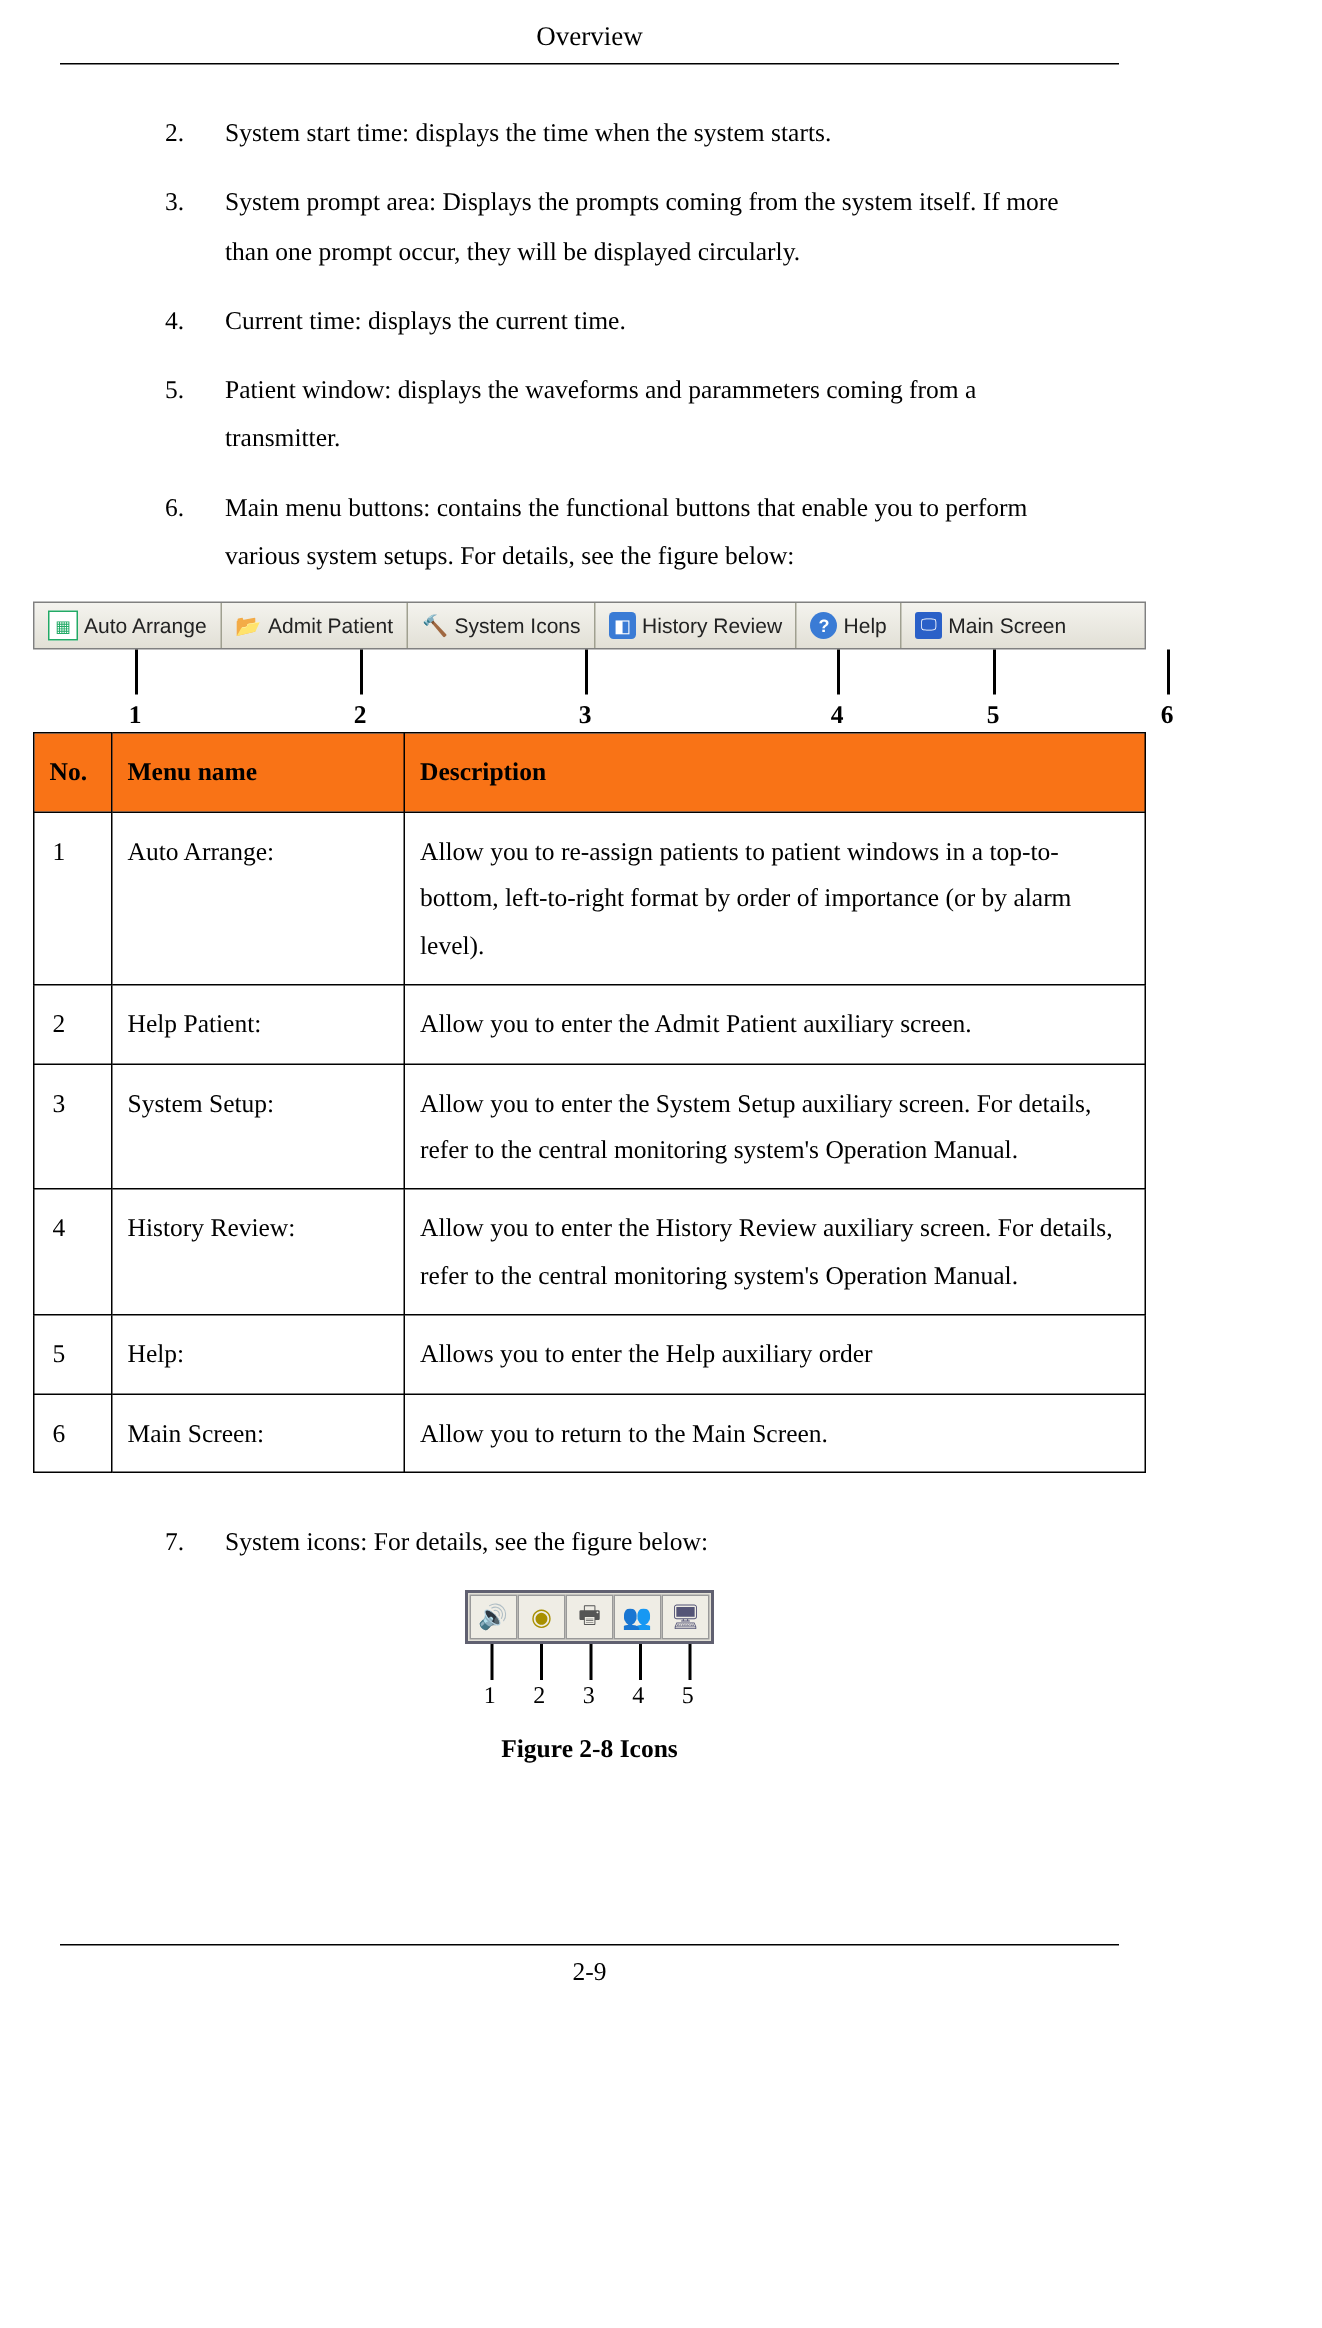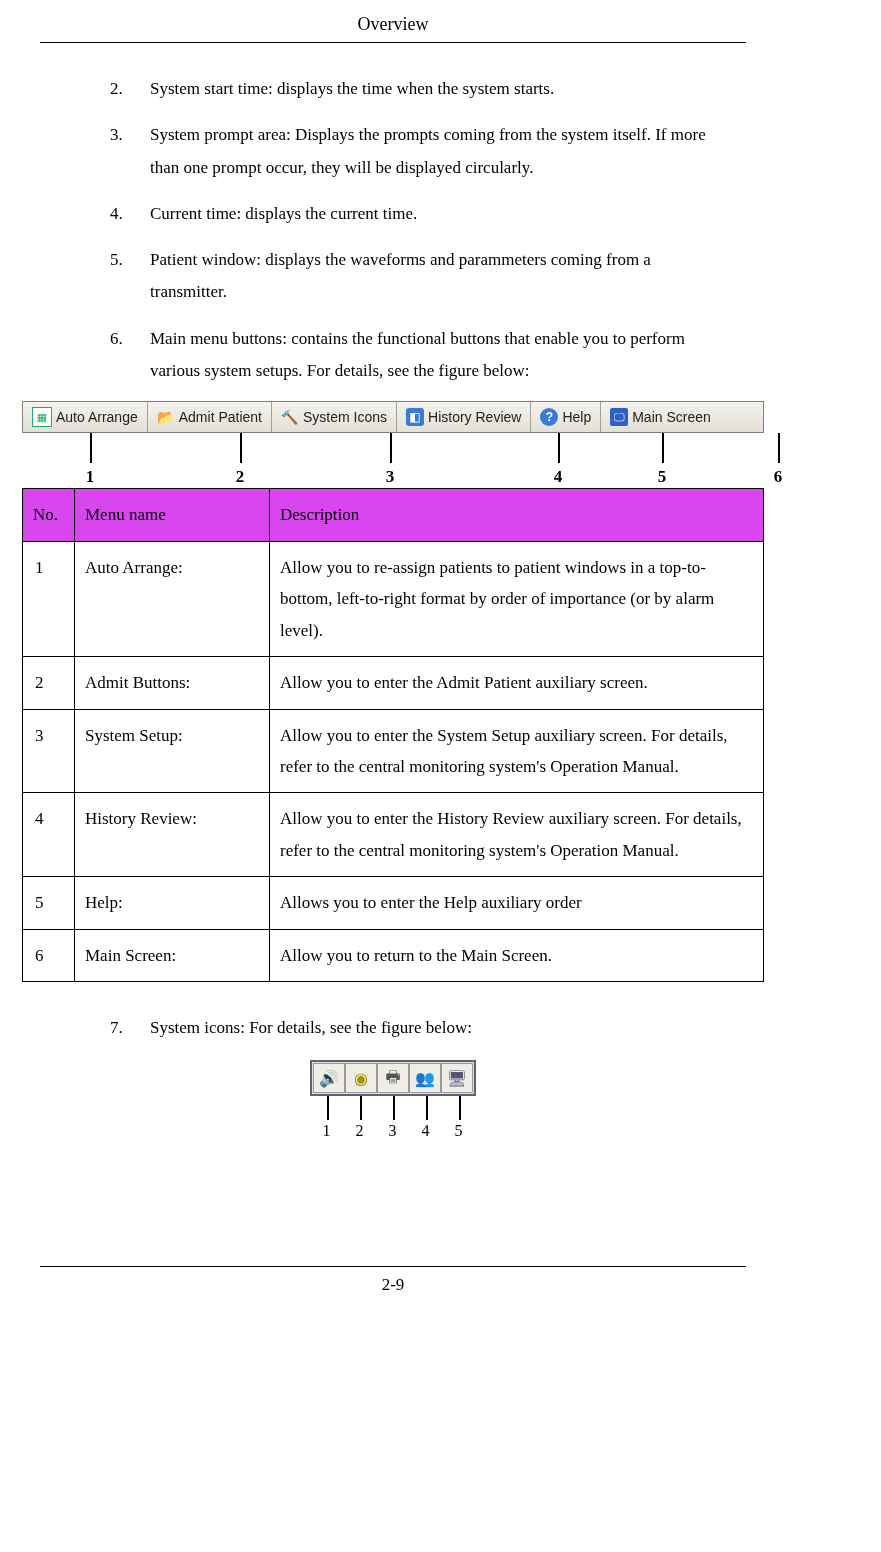--- a/index.html
+++ b/index.html
@@ -123,22 +123,22 @@
 table.menu-table col.c2 { width: 195px; }
 table.menu-table th, table.menu-table td {
   border: 1px solid #000;
   padding: 10px 10px;
   text-align: left;
   vertical-align: top;
   line-height: 1.85;
 }
 table.menu-table th {
   font-family: "Times New Roman", Times, serif;
-  font-weight: normal;
-  background: #d946ef;
+  font-weight: bold;
+  background: #f97316;
 }
 table.menu-table td.cno {
   text-align: left;
   padding-left:12px;
 }
 
 
 .icons-fig {
   margin: 16px auto 0 auto;
   text-align: center;
@@ -279,21 +279,21 @@
         <th>Menu name</th>
         <th>Description</th>
       </tr>
       <tr>
         <td class="cno">1</td>
         <td> Auto Arrange:</td>
         <td>Allow you to re-assign patients to patient windows in a top-to-bottom, left-to-right format by order of importance (or by alarm level).</td>
       </tr>
       <tr>
         <td class="cno">2</td>
-        <td>Admit Buttons:</td>
+        <td>Help Patient:</td>
         <td>Allow you to enter the Admit Patient auxiliary screen.</td>
       </tr>
       <tr>
         <td class="cno">3</td>
         <td>System Setup:</td>
         <td>Allow you to enter the System Setup auxiliary screen. For details, refer to the central monitoring system's Operation Manual.</td>
       </tr>
       <tr>
         <td class="cno">4</td>
         <td>History Review:</td>
@@ -335,19 +335,20 @@
       <div class="imarker-label" style="left:16px">1</div>
       <div class="imarker" style="left:49px"></div>
       <div class="imarker-label" style="left:49px">2</div>
       <div class="imarker" style="left:82px"></div>
       <div class="imarker-label" style="left:82px">3</div>
       <div class="imarker" style="left:115px"></div>
       <div class="imarker-label" style="left:115px">4</div>
       <div class="imarker" style="left:148px"></div>
       <div class="imarker-label" style="left:148px">5</div>
     </div>
+    <div class="fig-caption" style="margin-top:10px">Figure 2-8 Icons</div>
   </div>
 
   <div class="footer">
     <span>2-9</span>
   </div>
 
 </div>
 
 </body></html>

